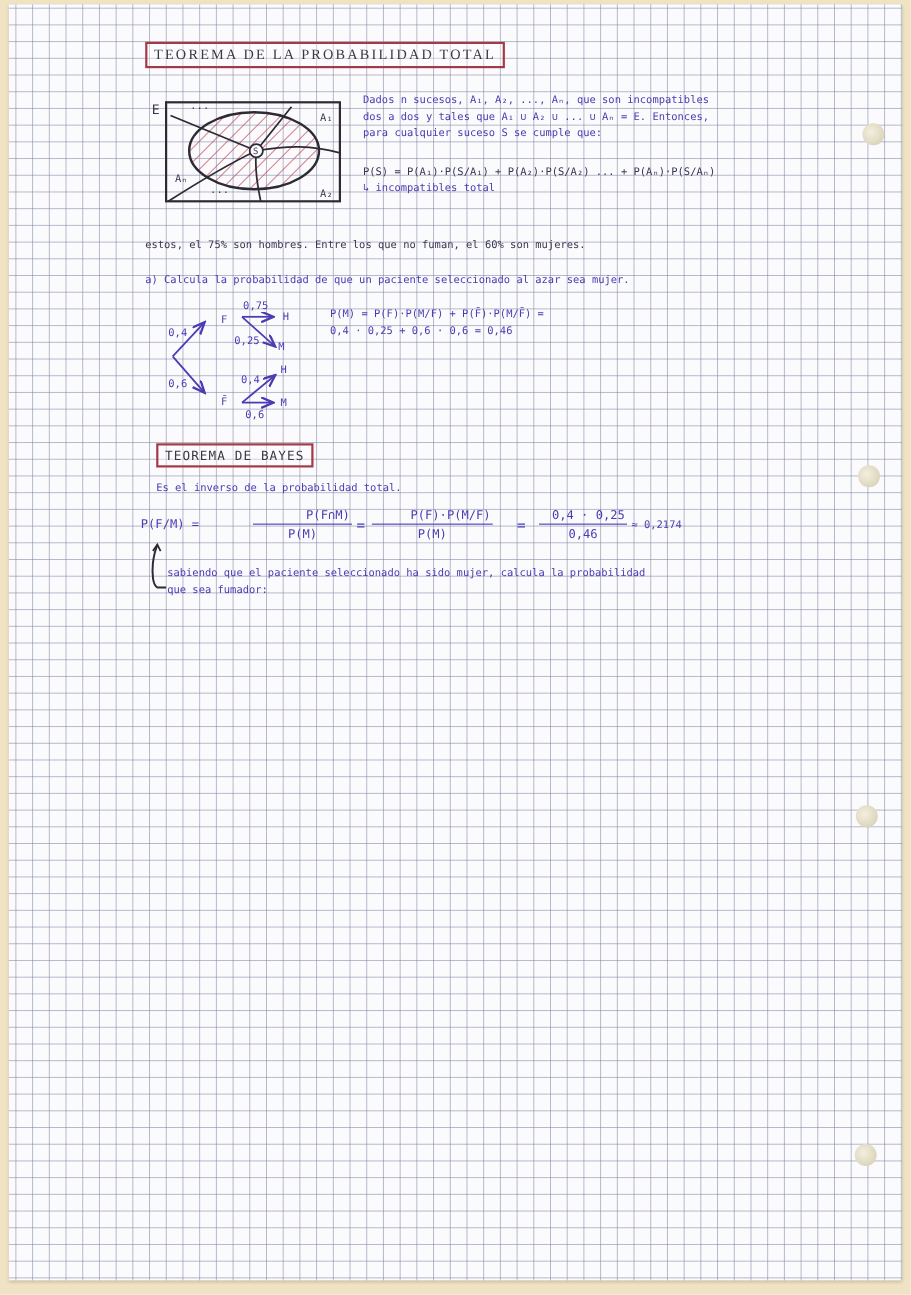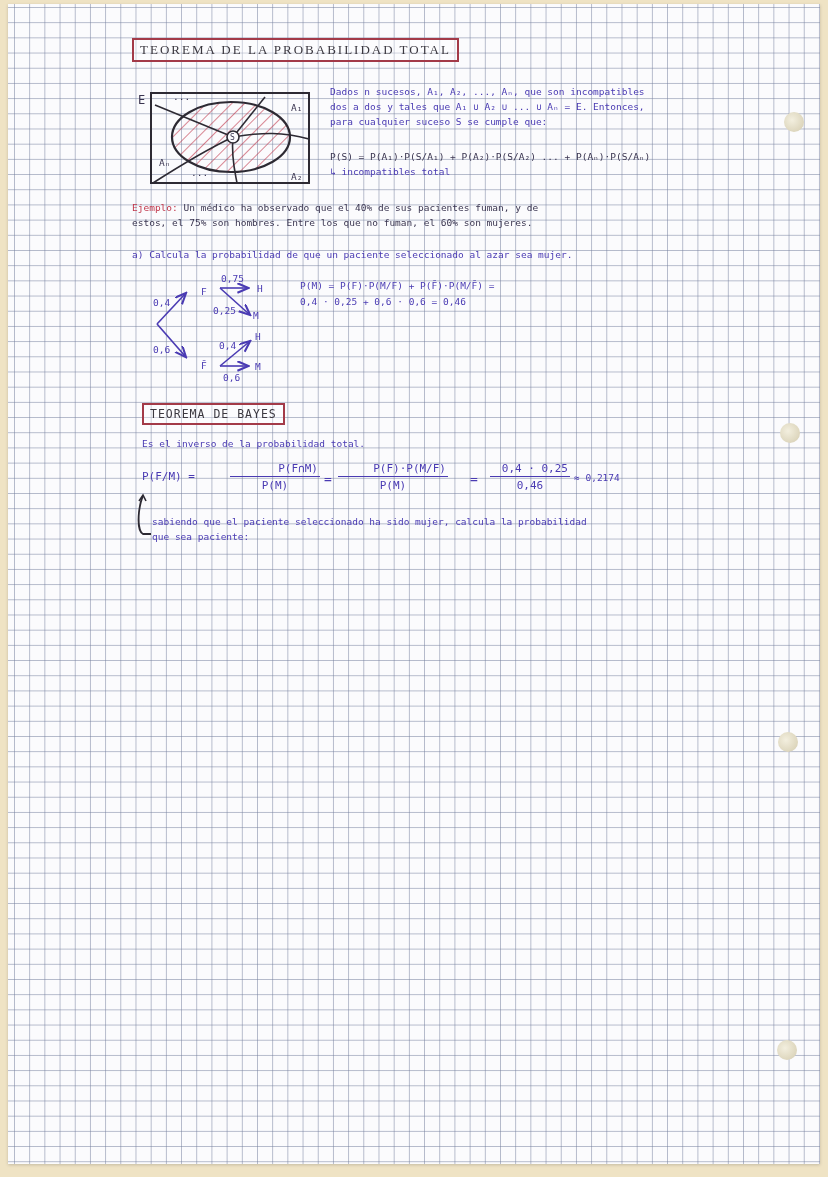--- a/index.html
+++ b/index.html
@@ -79,24 +79,20 @@
     <span class="hand dark small" style="left:158px; top:82px;">A₂</span>
   </div>
 
   <div class="hand blue small" style="left:322px; top:80px;">Dados n sucesos, A₁, A₂, ..., Aₙ, que son incompatibles</div>
   <div class="hand blue small" style="left:322px; top:95px;">dos a dos y tales que A₁ ∪ A₂ ∪ ... ∪ Aₙ = E. Entonces,</div>
   <div class="hand blue small" style="left:322px; top:110px;">para cualquier suceso S se cumple que:</div>
 
   <div class="hand dark small" style="left:322px; top:145px;">P(S) = P(A₁)·P(S/A₁) + P(A₂)·P(S/A₂) ... + P(Aₙ)·P(S/Aₙ)</div>
   <div class="hand blue small" style="left:322px; top:160px;">↳ incompatibles total</div>
 
-  <div class="hand small" style="left:124px; top:196px;">
-    <span class="red">Ejemplo:</span>
-    <span class="dark">Un médico ha observado que el 40% de sus pacientes fuman, y de</span>
-  </div>
   <div class="hand dark small" style="left:124px; top:211px;">estos, el 75% son hombres. Entre los que no fuman, el 60% son mujeres.</div>
 
   <div class="hand blue small" style="left:124px; top:243px;">a) Calcula la probabilidad de que un paciente seleccionado al azar sea mujer.</div>
 
   <div style="position:absolute; left:125px; top:262px; width:160px; height:120px;">
     <svg width="160" height="120" viewBox="0 0 160 120">
       <defs>
         <marker id="arr" markerWidth="8" markerHeight="8" refX="6" refY="3" orient="auto">
           <path d="M0,0 L7,3 L0,6" fill="none" stroke="#4a3bb3" stroke-width="1.3"></path>
         </marker>
@@ -121,21 +117,21 @@
     <span class="hand blue small" style="left:122px; top:63px;">H</span>
     <span class="hand blue small" style="left:122px; top:93px;">M</span>
   </div>
 
   <div class="hand blue small" style="left:292px; top:274px;">P(M) = P(F)·P(M/F) + P(F̄)·P(M/F̄) =</div>
   <div class="hand blue small" style="left:292px; top:290px;">0,4 · 0,25 + 0,6 · 0,6 = 0,46</div>
 
   <div class="title-box" style="left:134px; top:399px; font-size:11.5px; letter-spacing:1px;">TEOREMA DE BAYES</div>
   <div class="hand blue small" style="left:134px; top:432px;">Es el inverso de la probabilidad total.</div>
 
-  <div class="op blue" style="left:134px; top:466px; font-size:11px; color:#4a3bb3;">P(F/M) =</div>
+  <div class="op blue" style="left:120px; top:466px; font-size:11px; color:#4a3bb3;">P(F/M) =</div>
   <div class="frac blue" style="left:222px; top:458px; width:90px;">
     <span class="num">P(F∩M)</span>
     <span class="den">P(M)</span>
   </div>
   <div class="op" style="left:316px; top:467px; color:#4a3bb3;">=</div>
   <div class="frac blue" style="left:330px; top:458px; width:110px;">
     <span class="num">P(F)·P(M/F)</span>
     <span class="den">P(M)</span>
   </div>
   <div class="op" style="left:462px; top:467px; color:#4a3bb3;">=</div>
@@ -144,15 +140,15 @@
     <span class="den">0,46</span>
   </div>
   <div class="hand blue small" style="left:566px; top:466px;">≈ 0,2174</div>
 
   <svg width="20" height="45" viewBox="0 0 20 45" style="left:127px; top:488px;">
     <path d="M16 42 L8 42 C 4 40, 3 30, 4 20 C 5 12, 6 8, 8 4" stroke="#2d2a33" stroke-width="1.8" fill="none"></path>
     <path d="M4 9 L8 3 L11 9" stroke="#2d2a33" stroke-width="1.6" fill="none"></path>
   </svg>
 
   <div class="hand blue small" style="left:144px; top:510px;">sabiendo que el paciente seleccionado ha sido mujer, calcula la probabilidad</div>
-  <div class="hand blue small" style="left:144px; top:525px;">que sea paciente:</div>
+  <div class="hand blue small" style="left:144px; top:525px;">que sea fumador:</div>
 
 </div>
 
 </body></html>

